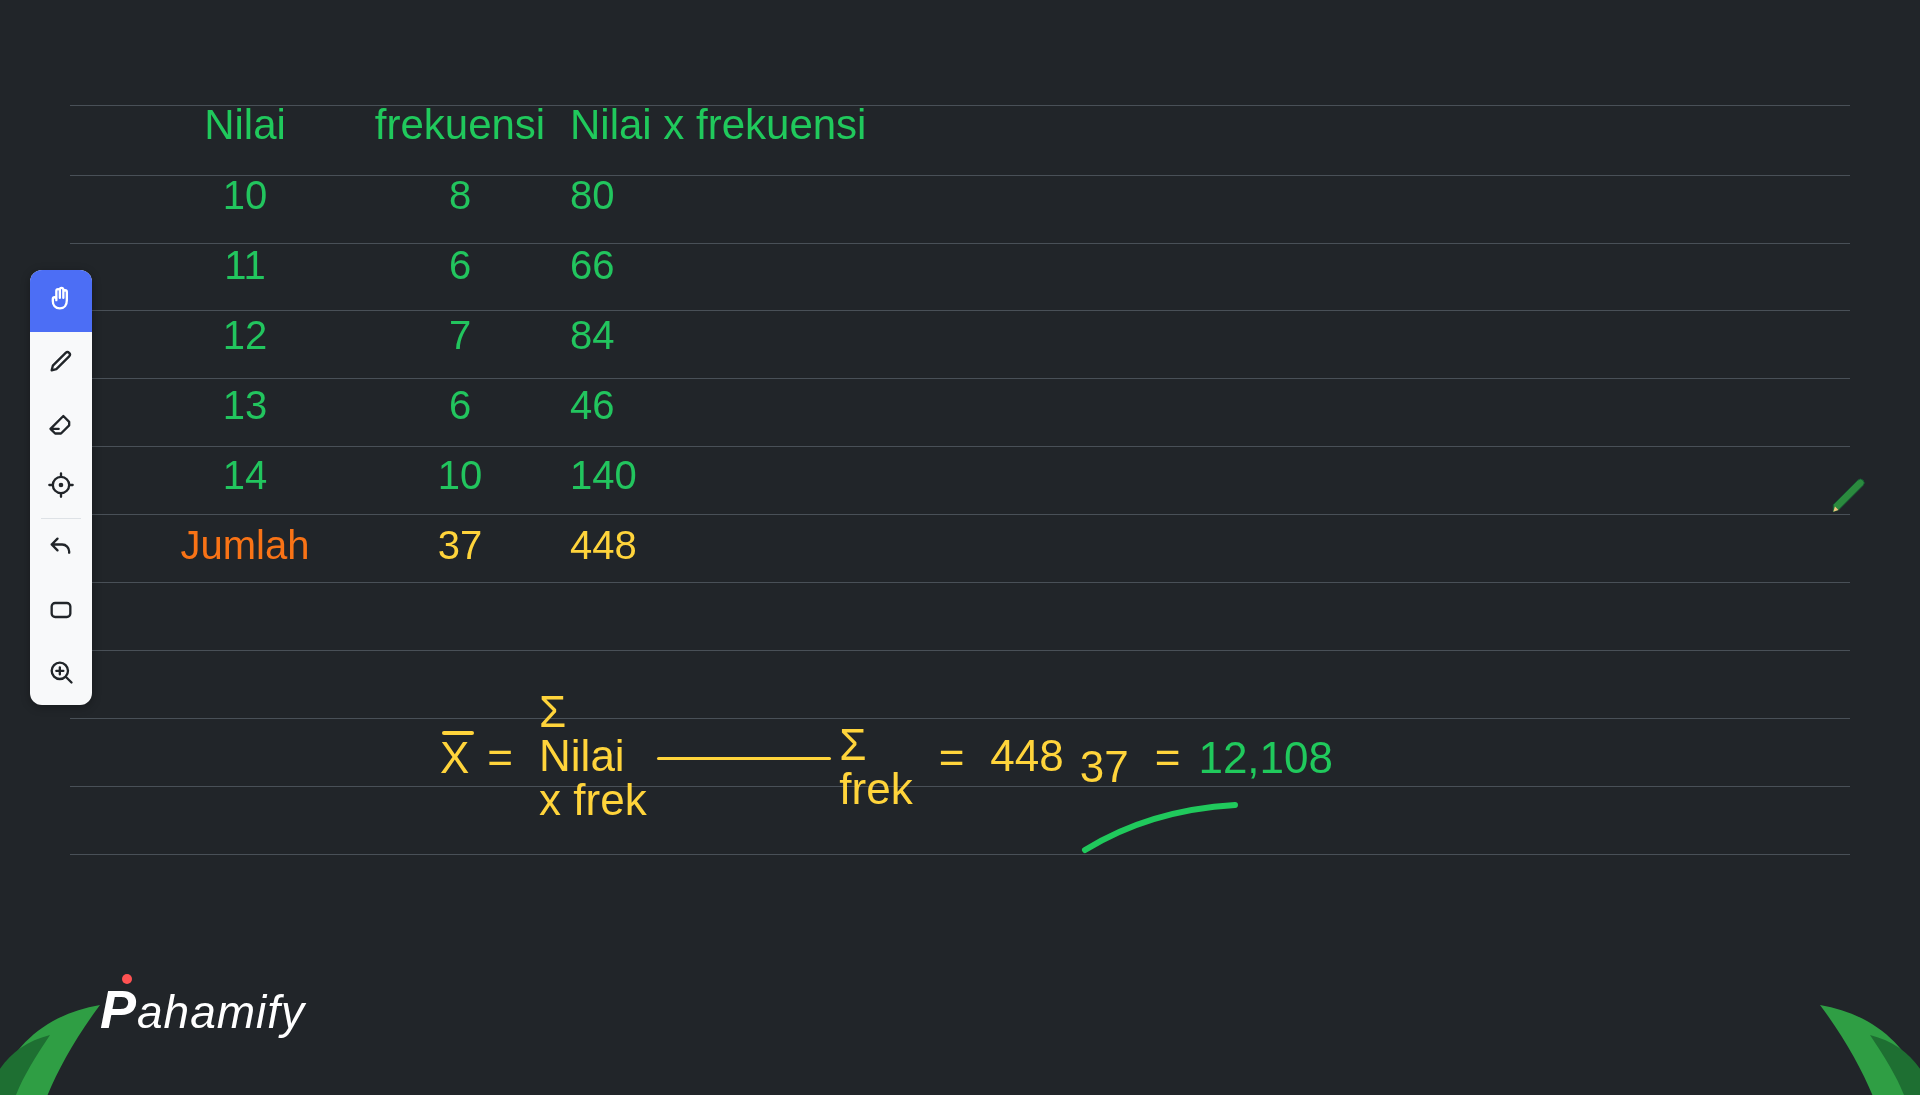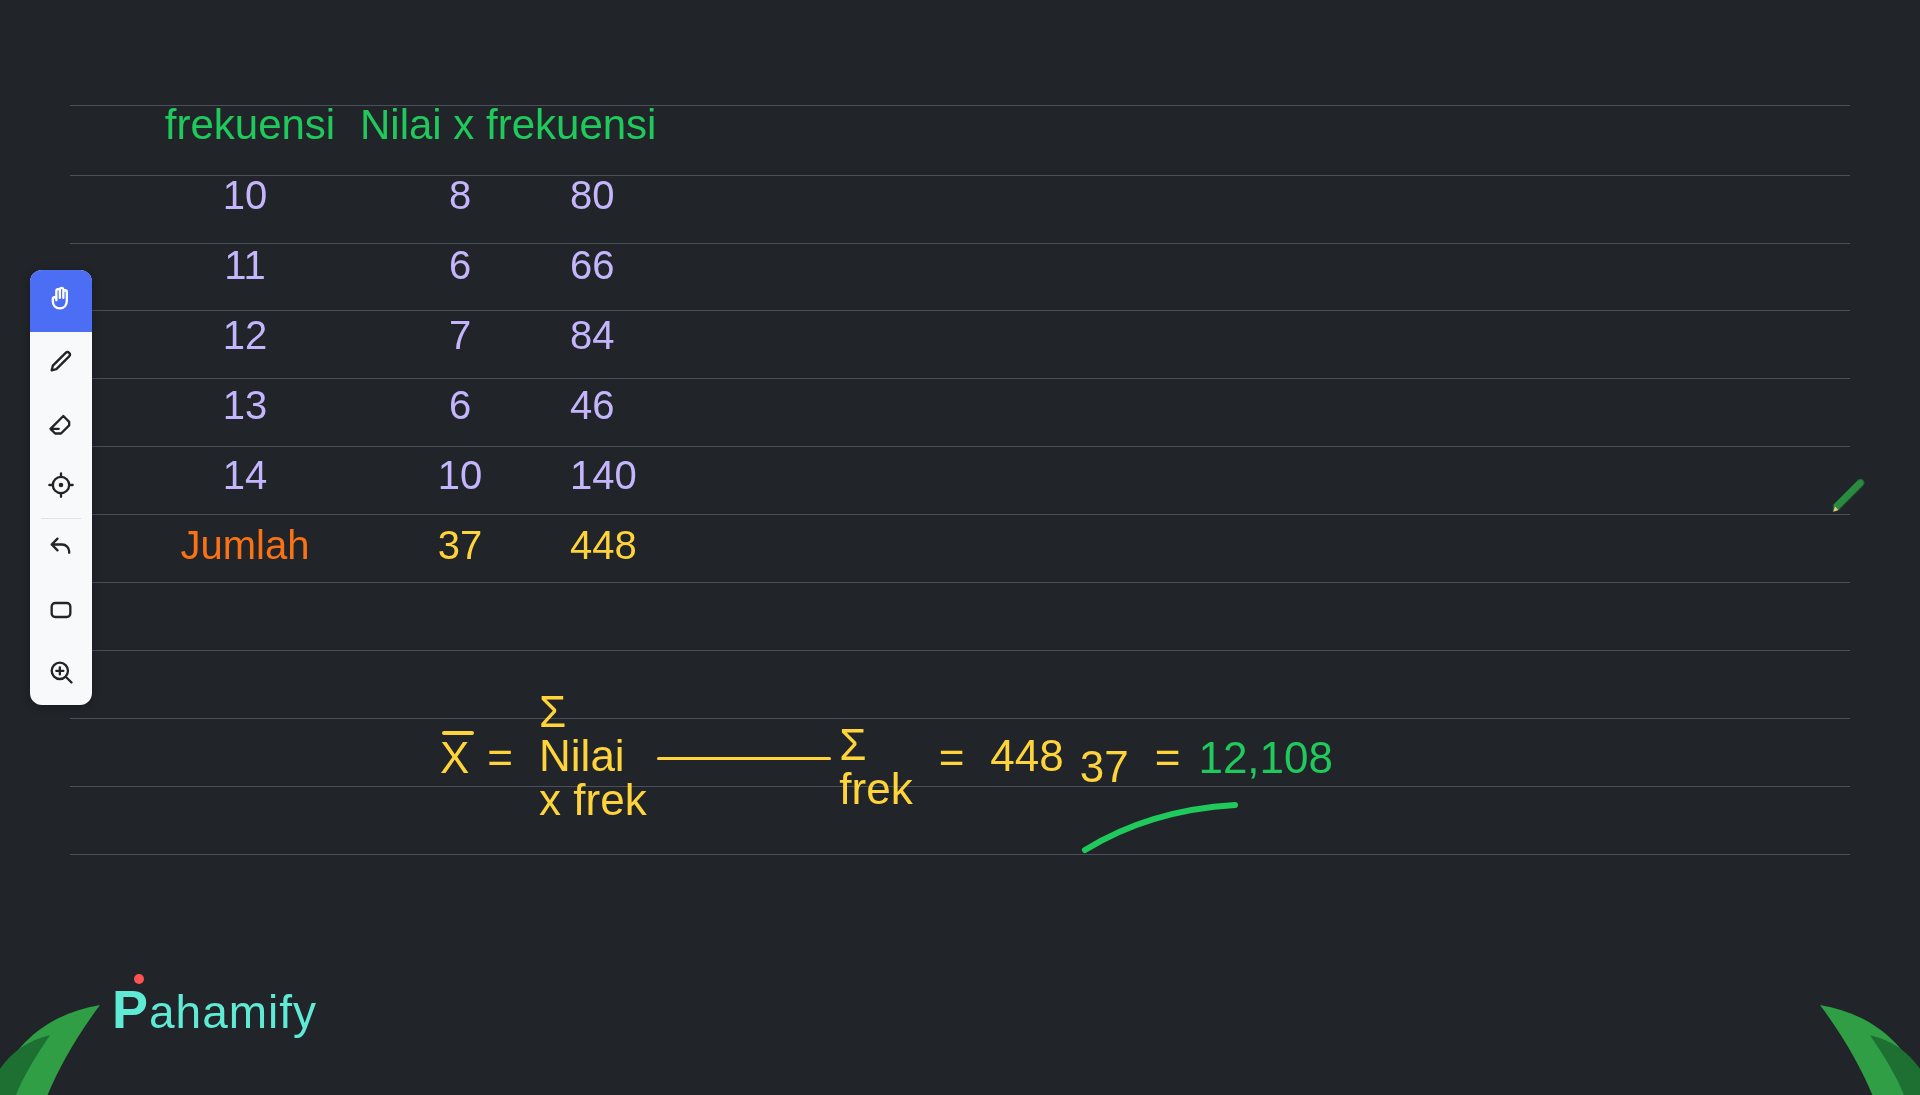--- a/index.html
+++ b/index.html
@@ -75,21 +75,21 @@
     font-size: 40px;
   }
   .table .row {
     display: flex;
     height: 70px;
     align-items: center;
   }
   .table .col1 { width: 210px; text-align: center; }
   .table .col2 { width: 220px; text-align: center; }
   .table .col3 { width: 380px; text-align: left; }
-  .yellow { color: #c4b5fd; }
+  .yellow { color: #22c55e; }
 
   .header { font-size: 42px; }
   .header .col1, .header .col2, .header .col3 { color: #20c95c; }
 
   .jumlah-row .col1 { color: #f97316; }
   .jumlah-row .col2, .jumlah-row .col3 { color: #ffd43b; }
 
   .formula {
     position: absolute;
     left: 300px;
@@ -130,26 +130,27 @@
     position: absolute;
     left: 940px;
     top: 710px;
     width: 160px;
     height: 60px;
   }
 
   
   .logo {
     position: absolute;
-    left: 112px;
+    left: 100px;
     bottom: 55px;
-    color: #5eead4;
+    color: #ffffff;
     font-size: 46px;
     font-family: Arial, sans-serif;
     letter-spacing: 1px;
+    font-style: italic;
   }
   .logo .p {
     font-weight: bold;
     font-size: 54px;
     position: relative;
   }
   .logo .p::before {
     content: '';
     position: absolute;
     width: 10px;
@@ -248,20 +249,21 @@
           <circle cx="11" cy="11" r="7"></circle>
           <path d="M21 21l-4.3-4.3M11 8v6M8 11h6"></path>
         </svg>
     </span>
   </div>
 </div>
 
 <div class="board">
   <div class="table">
     <div class="row header">
+      <div class="col1">Nilai</div>
       <div class="col2">frekuensi</div>
       <div class="col3">Nilai  x  frekuensi</div>
     </div>
     <div class="row">
       <div class="col1 yellow">10</div>
       <div class="col2 yellow">8</div>
       <div class="col3 yellow">80</div>
     </div>
     <div class="row">
       <div class="col1 yellow">11</div>

